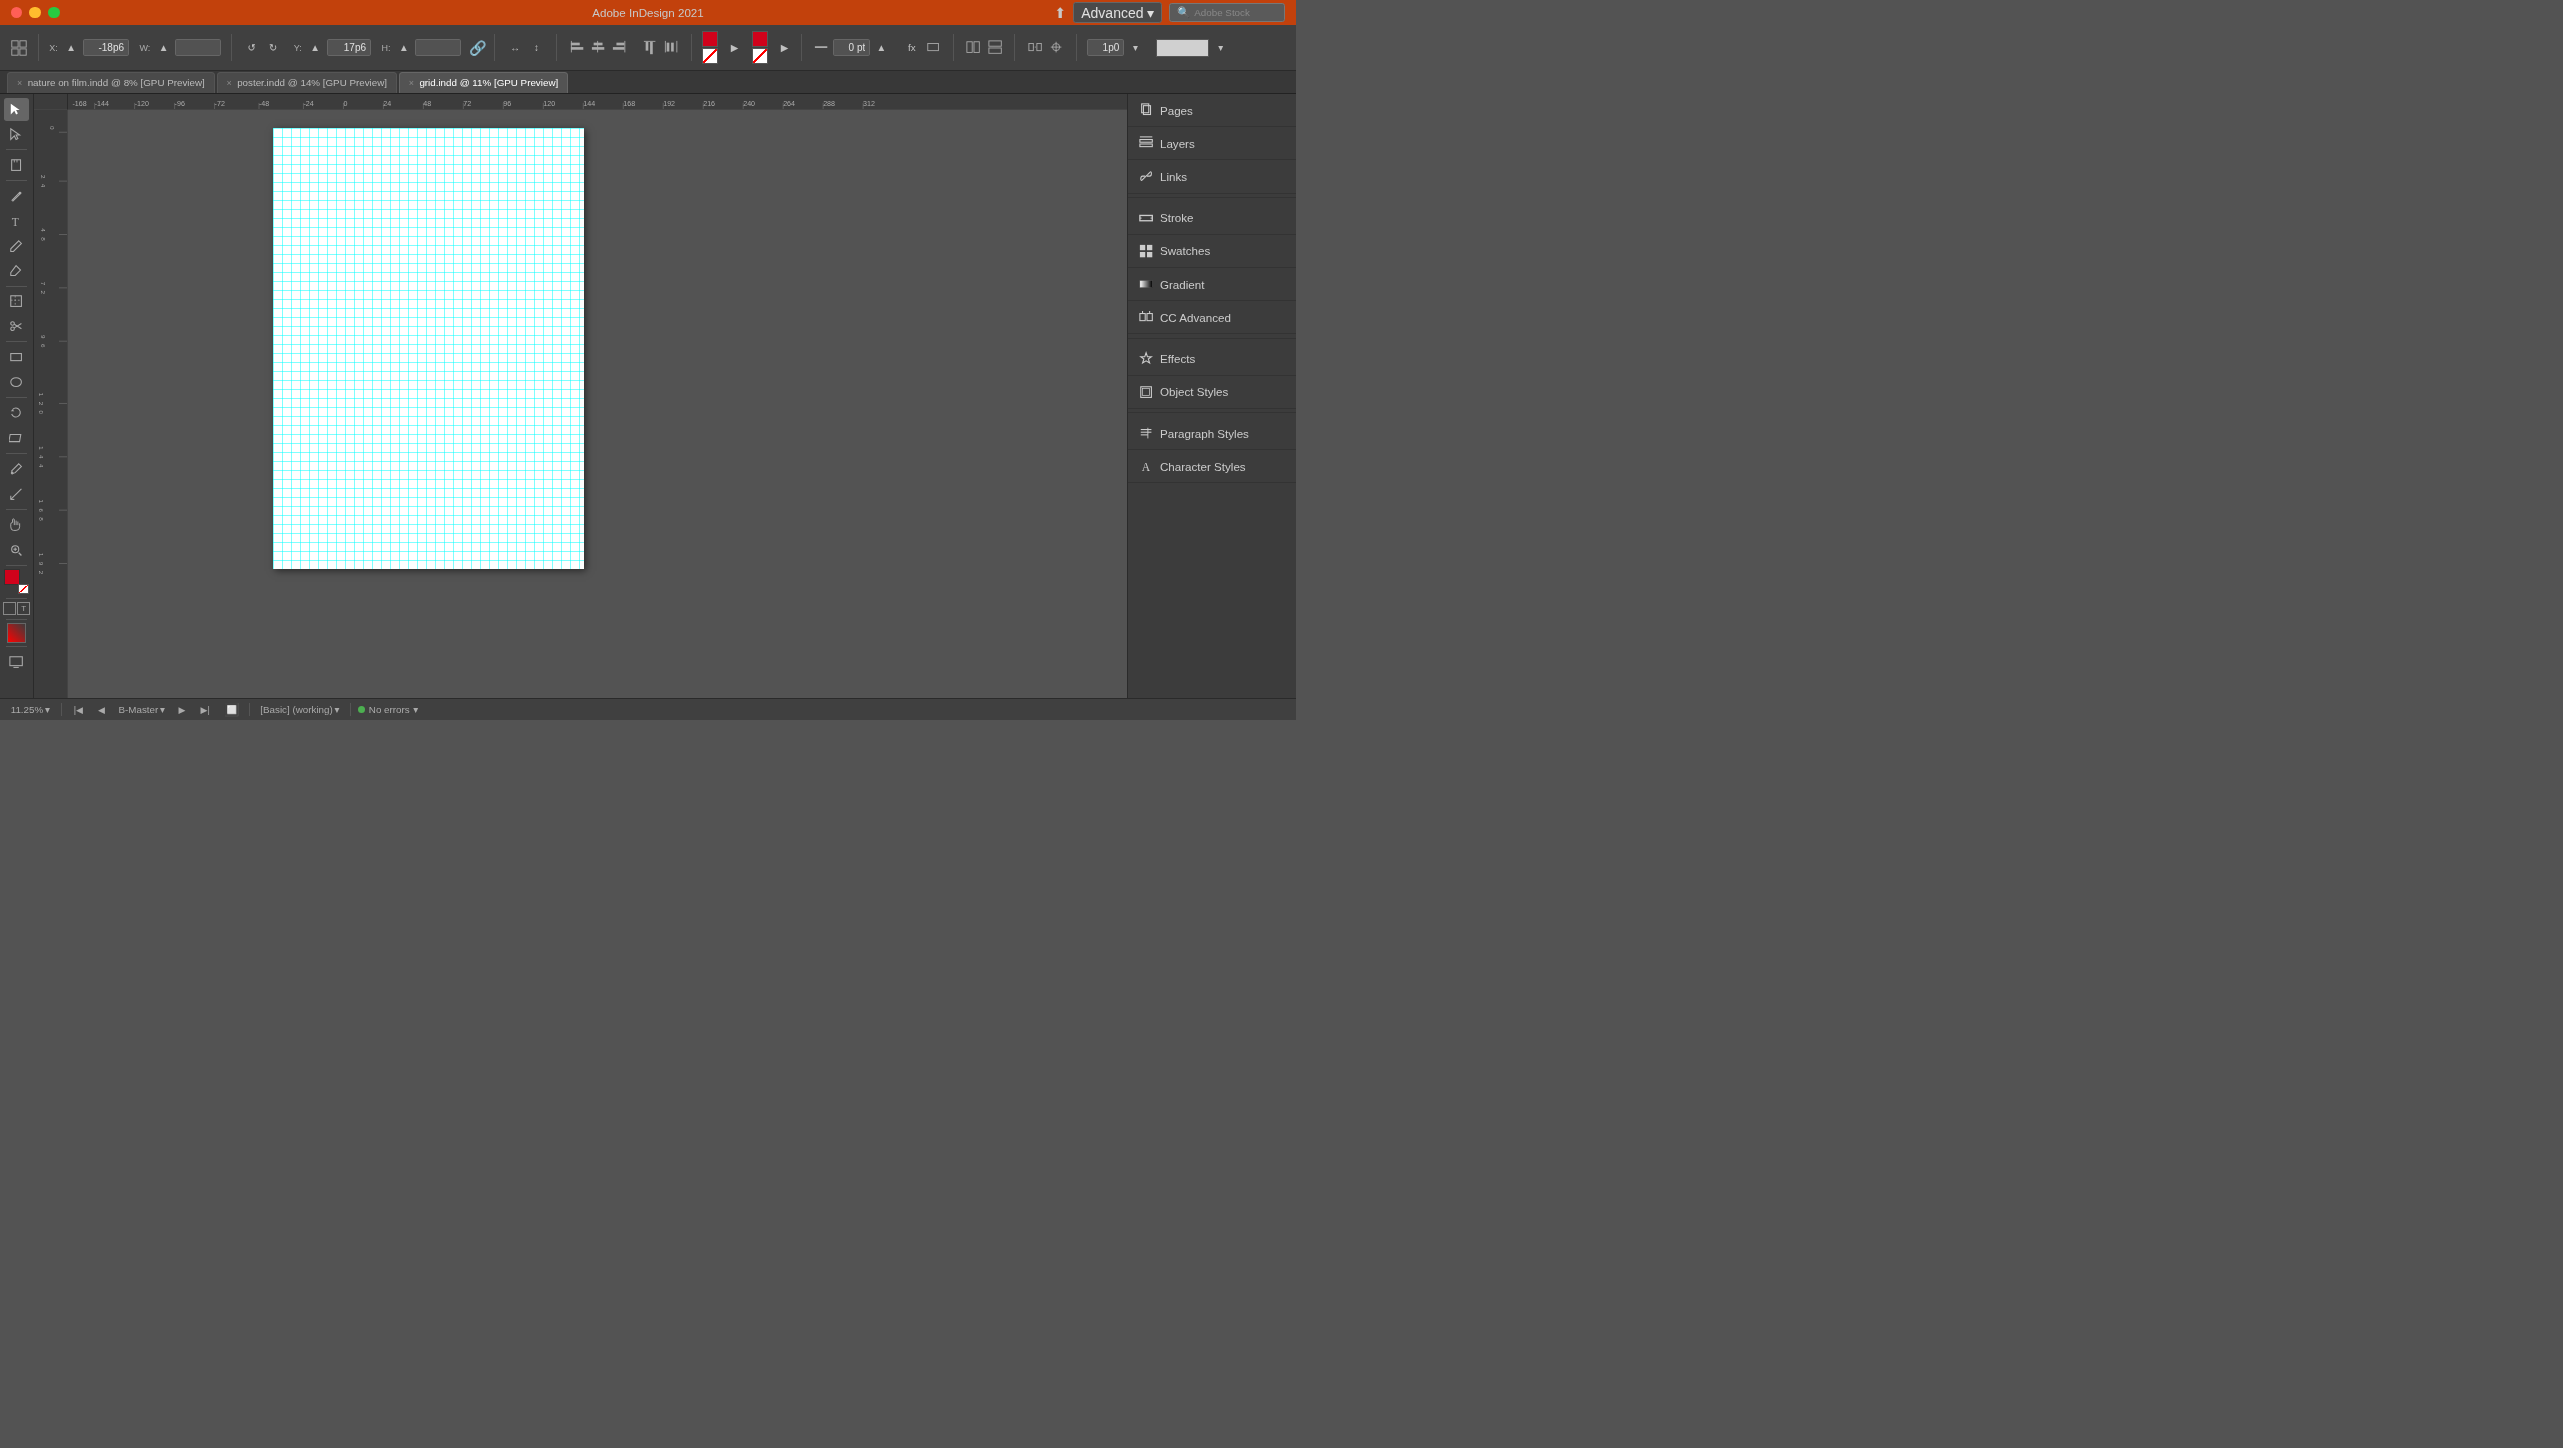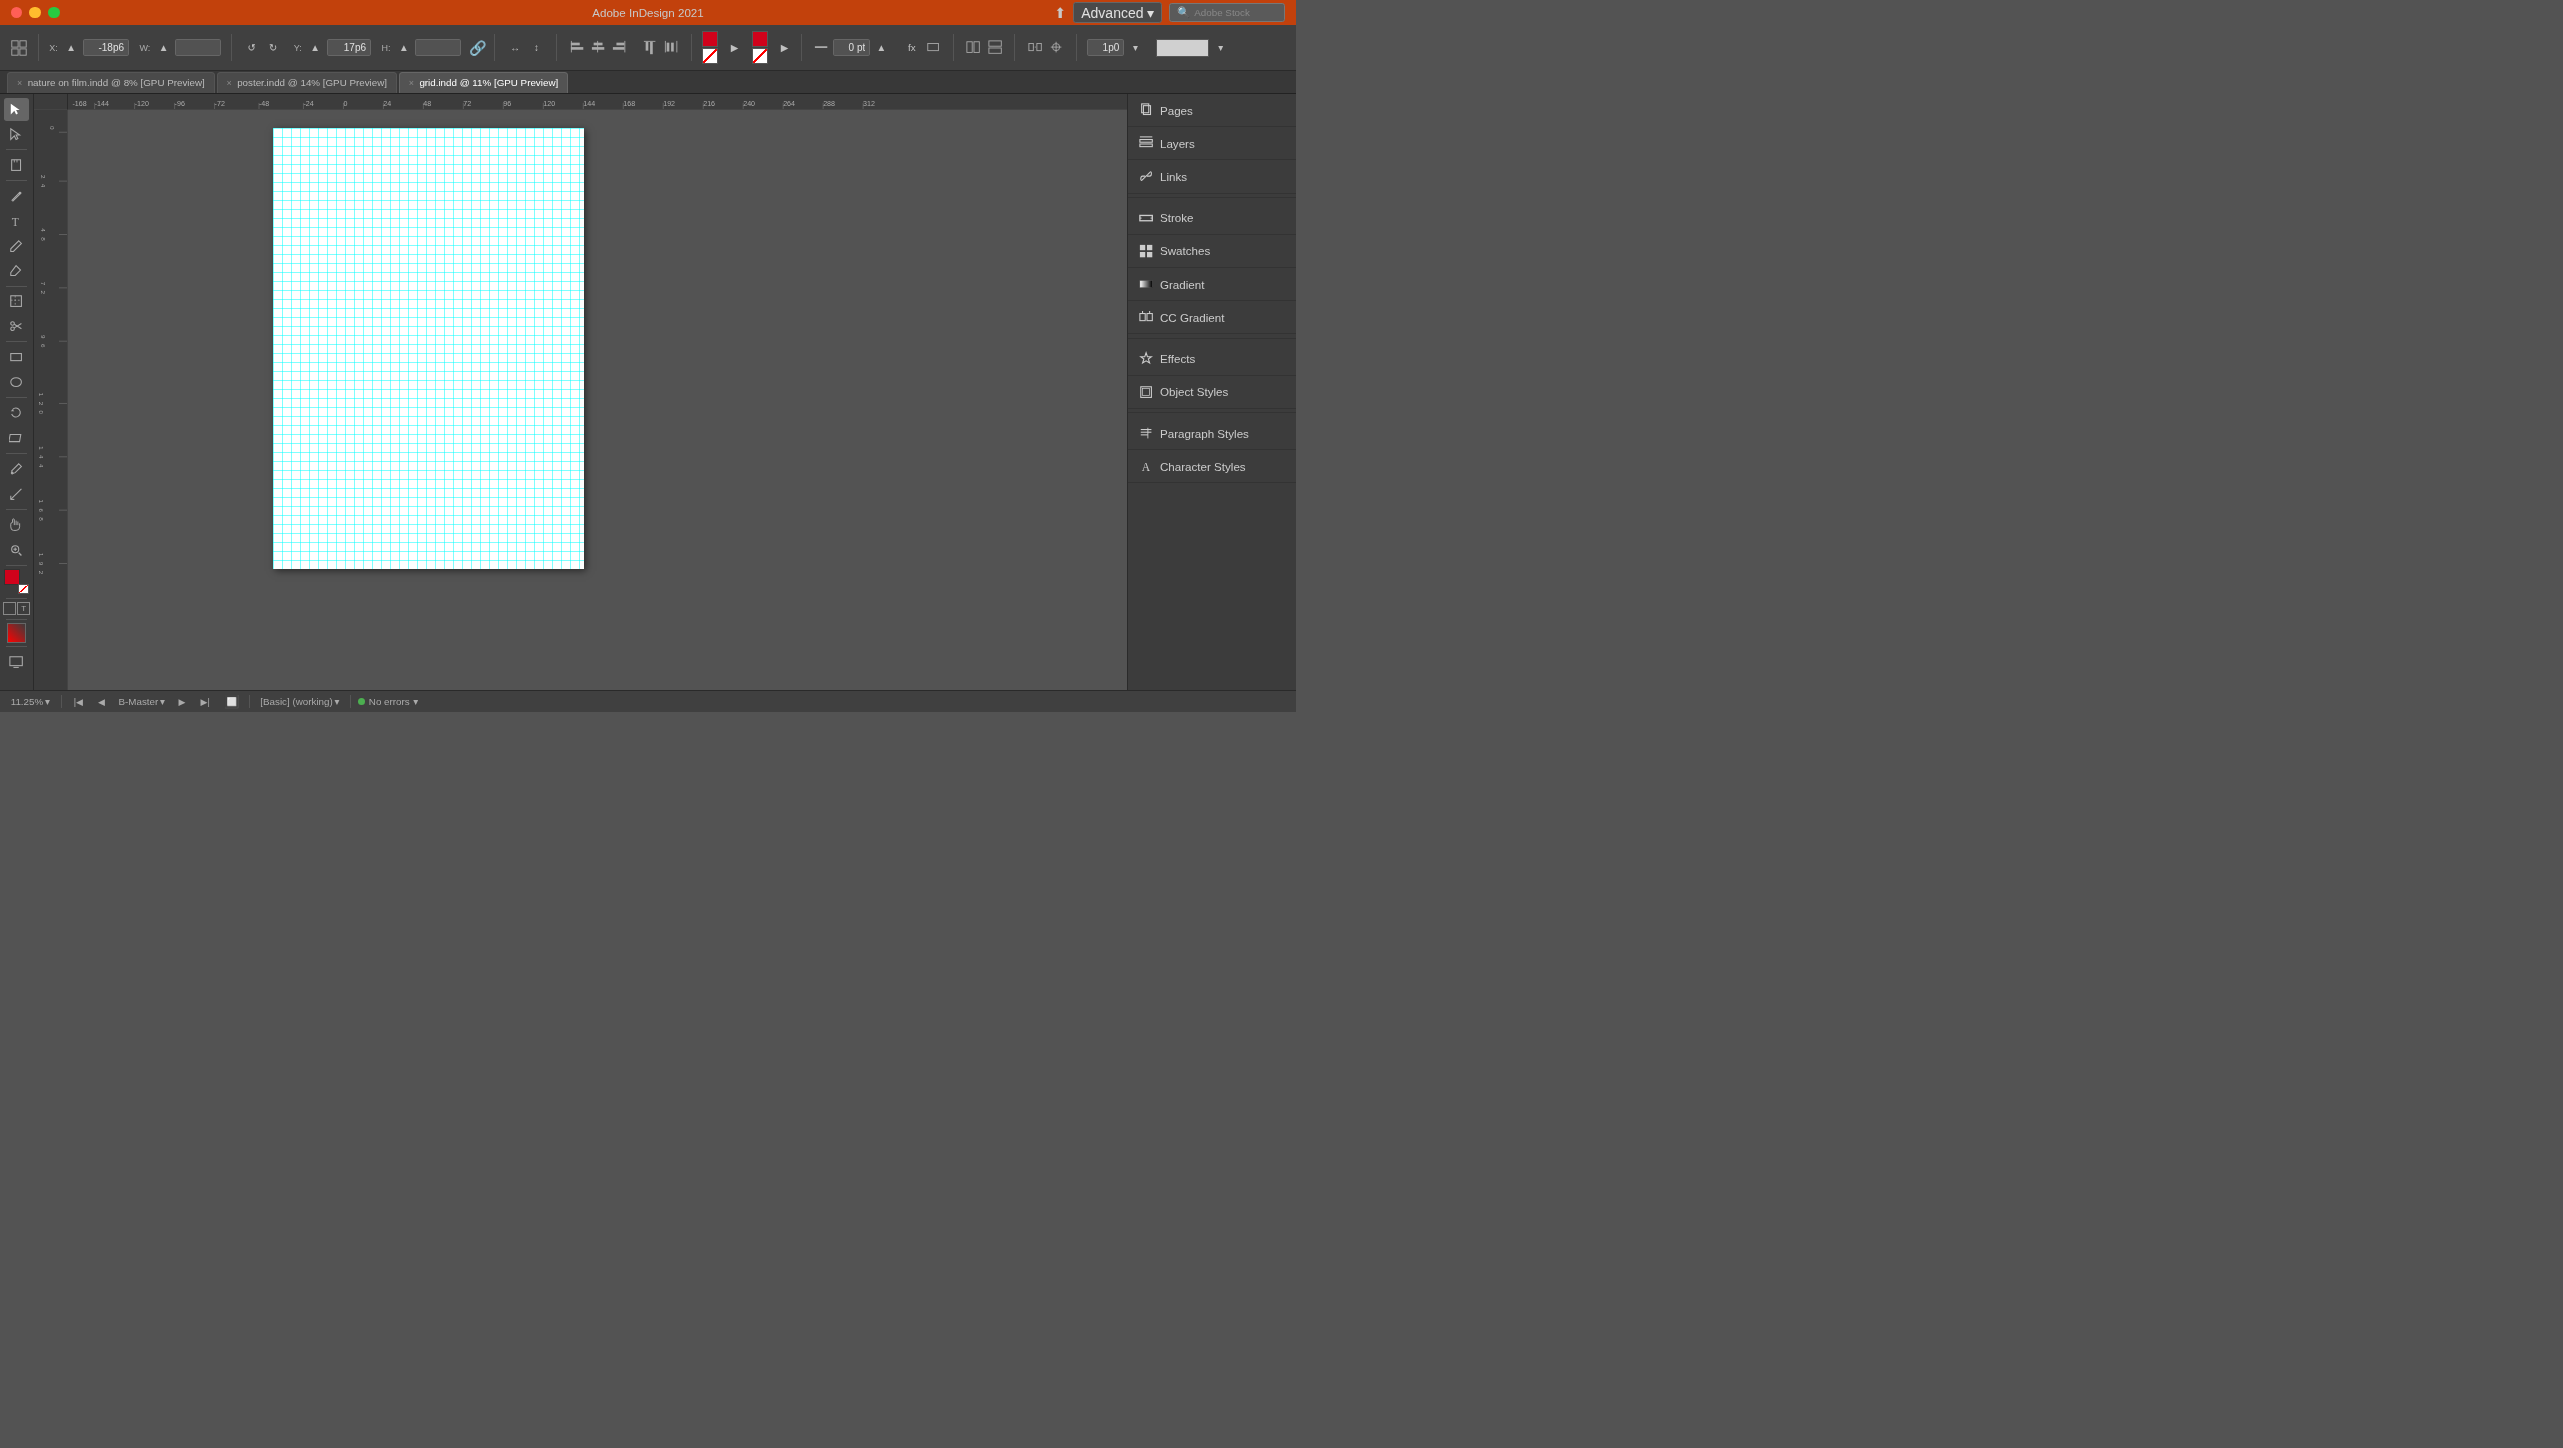--- a/index.html
+++ b/index.html
@@ -320,21 +320,21 @@
       height: 22px;
       background: #404040;
       border-top: 0.9px solid #2a2a2a;
       display: flex;
       align-items: center;
       padding: 0 7.1px;
       gap: 7.1px;
       font-size: 9.8px;
       color: #aaa;
       position: absolute;
-      bottom: 12px;
+      bottom: 4px;
     }
 
     .status-item {
       display: flex;
       align-items: center;
       gap: 3.6px;
     }
     .status-divider {
       width: 0.9px;
       height: 12.5px;
@@ -910,21 +910,21 @@
 
     <div class="panel-item">
       <div class="panel-icon">
         <svg width="14.2" height="14.2" viewBox="0 0 16 16">
             <rect x="1" y="4" width="6" height="8" fill="none" stroke="#ccc" stroke-width="1.2"></rect>
             <rect x="9" y="4" width="6" height="8" fill="none" stroke="#ccc" stroke-width="1.2"></rect>
             <line x1="4" y1="1" x2="4" y2="4" stroke="#ccc" stroke-width="1.2"></line>
             <line x1="12" y1="1" x2="12" y2="4" stroke="#ccc" stroke-width="1.2"></line>
           </svg>
       </div>
-      <span>CC Gradient</span>
+      <span>CC Advanced</span>
     </div>
 
     <div class="panel-section-divider"></div>
 
     <div class="panel-item">
       <div class="panel-icon">
         <svg width="14.2" height="14.2" viewBox="0 0 16 16">
             <path d="M8 2 L9.5 6.5 L14 6.5 L10.5 9 L12 13.5 L8 11 L4 13.5 L5.5 9 L2 6.5 L6.5 6.5 Z" fill="none" stroke="#ccc" stroke-width="1.2"></path>
           </svg>
       </div>

